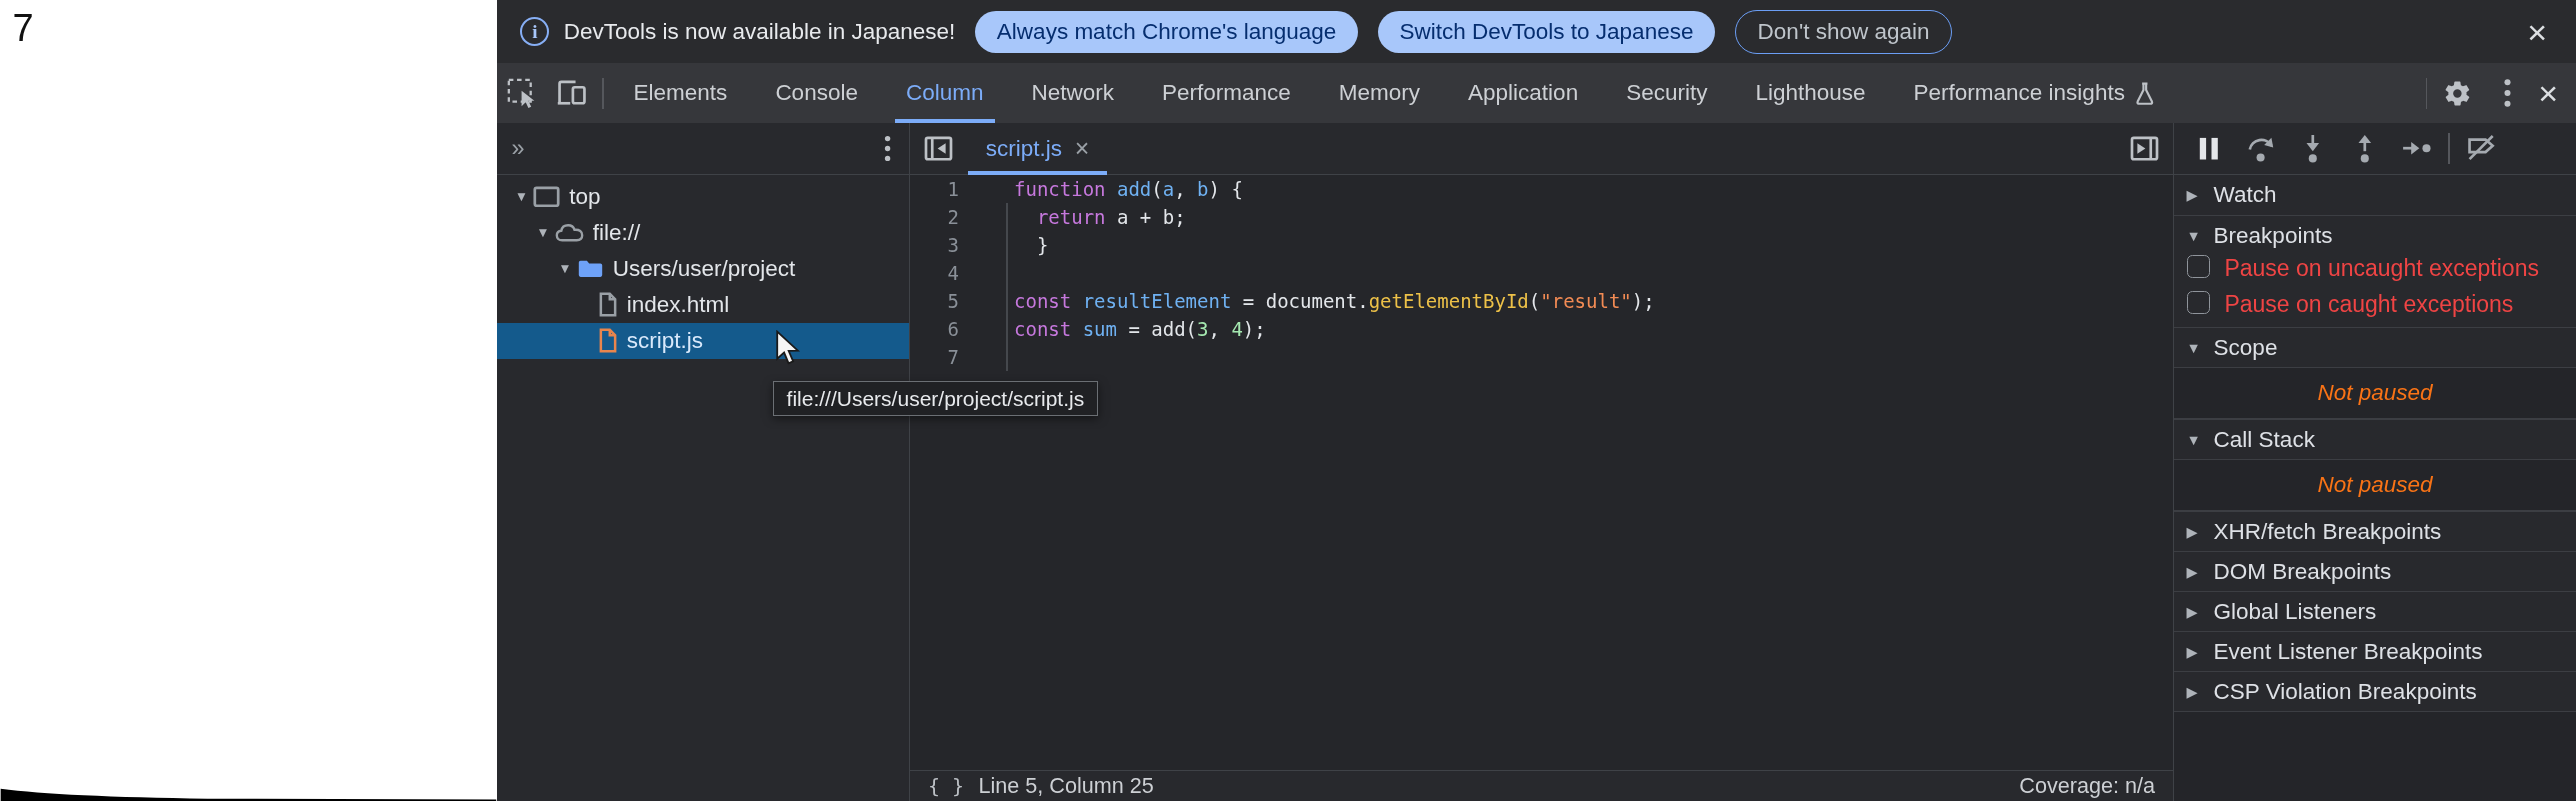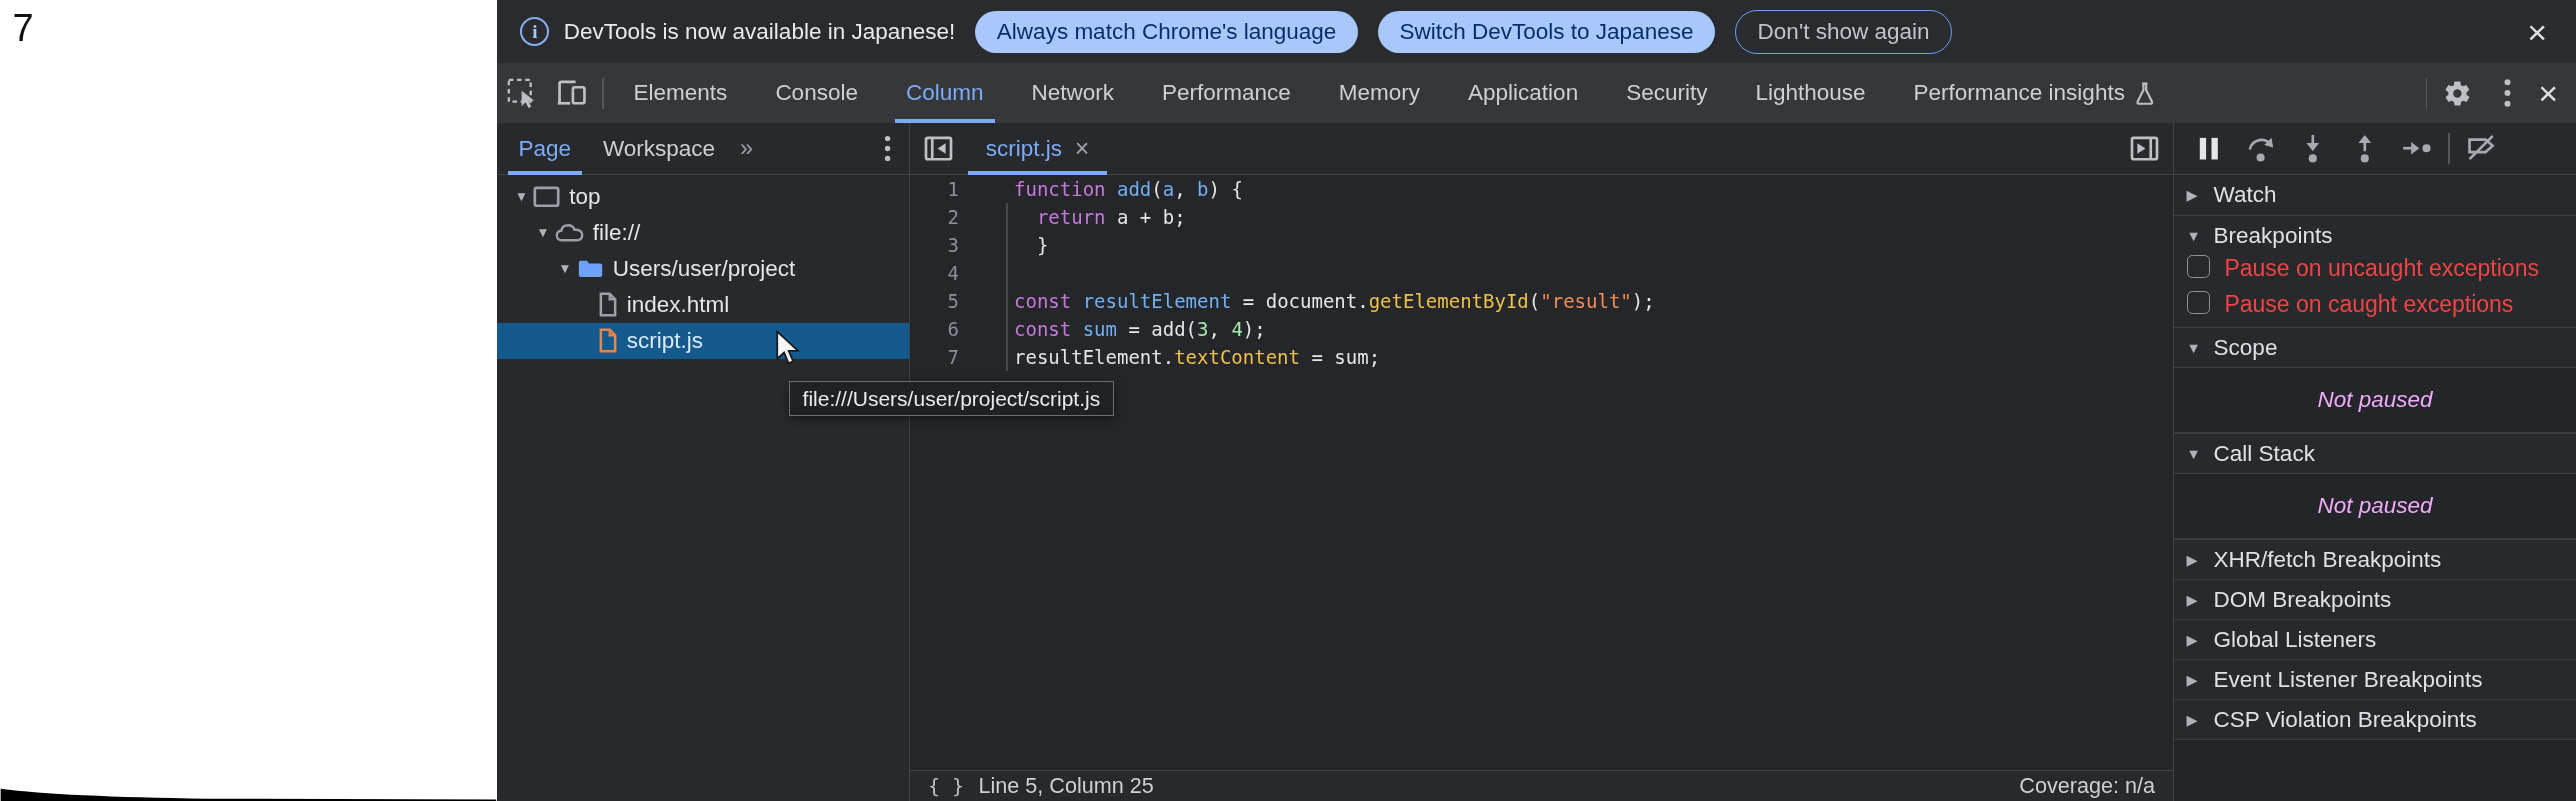--- a/index.html
+++ b/index.html
@@ -50,21 +50,21 @@
   .side-tab.selected::after { content:""; position:absolute; left:5.4px; right:5.4px; bottom:0; height:3.6px; background:var(--accent); }
   #tree-more { color:#9aa0a6; font-size:23.4px; padding:0 9px; letter-spacing:1.8px; }
   #tree-kebab { margin-left:auto; padding:0 12.6px; }
   #tree-body { flex:1; position:relative; padding-top:3.6px; }
   .tree-row { height:36px; display:flex; align-items:center; font-size:22.5px; color:#e3e6ea; white-space:nowrap; }
   .tree-row.selected { background:var(--selection); color:#d9e9fb; }
   .tw { width:20px; font-size:13.5px; color:#aeb3b9; display:inline-block; text-align:center; flex:0 0 auto; }
   .ticon { display:inline-flex; margin:0 9px 0 1.8px; flex:0 0 auto; }
 
   
-  #tree-tooltip { position:absolute; left:292px; top:381px; z-index:40; background:#202124;
+  #tree-tooltip { position:absolute; left:276px; top:381px; z-index:40; background:#202124;
                   border:1.8px solid #6b6f74; color:#e8eaed; font-size:21px; padding:4.5px 12.6px;
                   white-space:nowrap; box-shadow:0 2.7px 9px rgba(0,0,0,.5); }
 
   
   #mouse-cursor { position:absolute; left:277px; top:330px; z-index:50; }
 
   
   #editor { flex:1; display:flex; flex-direction:column; border-right:1.8px solid #3f4247; background:#25262a; min-width:0; }
   #editor-tabs { height:52px; border-bottom:1.8px solid #3f4247; display:flex; align-items:center; flex:0 0 auto; background:#28292d; }
   .ed-panel-btn { padding:0 14.4px; display:flex; align-items:center; }
@@ -95,22 +95,22 @@
   #debugger { width:402px; display:flex; flex-direction:column; background:#28292d; flex:0 0 auto; }
   #dbg-toolbar { height:52px; border-bottom:1.8px solid #3f4247; display:flex; align-items:center; padding:0 9px; flex:0 0 auto; }
   .dbg-tb-icon { width:52px; height:52px; display:flex; align-items:center; justify-content:center; }
   #dbg-rows { flex:1; display:flex; flex-direction:column; }
   .dbg-header { height:40px; display:flex; align-items:center; padding:0 12.6px; font-size:22.5px;
                 color:#dee1e6; border-top:0.9px solid #3c3e43; }
   .dbg-header:first-child { border-top:none; }
   .dbg-arrow { width:27px; font-size:14.4px; color:#aeb3b9; }
   .dbg-check { height:36px; display:flex; align-items:flex-start; padding:0 12.6px; font-size:23px; color:#ef4444; }
   .cb { width:23.4px; height:23.4px; border:1.8px solid #8f949b; border-radius:5.4px; margin-right:14.4px; background:transparent; flex:0 0 auto; }
-  .dbg-note { height:66px; display:flex; align-items:center; justify-content:center; font-size:22.5px;
-              font-style:italic; color:#f0abfc; background:#242529; border-top:0.9px solid #3c3e43; border-bottom:0.9px solid #3c3e43; }
+  .dbg-note { height:52px; display:flex; align-items:center; justify-content:center; font-size:22.5px;
+              font-style:italic; color:#f97316; background:#242529; border-top:0.9px solid #3c3e43; border-bottom:0.9px solid #3c3e43; }
   #dbg-fill { flex:1; background:#242529; border-top:0.9px solid #3c3e43; }
 
   svg { display:block; }
 </style>
 </head>
 <body>
 
 <div id="stage">
 
   <div id="page-num">7</div>
@@ -198,24 +198,20 @@
           </svg>
         </div>
         <div class="x-btn">×</div>
       </div>
     </div>
 
     <div id="content">
 
       <div id="tree-panel">
         <div id="tree-tabs">
-          <div id="side-tabs-host" style="display:flex;height:52px;">
-              <div class="side-tab selected">Page</div>
-              <div class="side-tab">Workspace</div>
-            </div>
           <div id="tree-more">»</div>
           <div id="tree-kebab">
             <svg width="7.2" height="27" viewBox="0 0 8 30">
               <circle cx="4" cy="4" r="3" fill="#bdc1c6"></circle>
                 <circle cx="4" cy="15" r="3" fill="#bdc1c6"></circle>
                 <circle cx="4" cy="26" r="3" fill="#bdc1c6"></circle>
             </svg>
           </div>
         </div>
         <div id="tree-body">
@@ -312,21 +308,20 @@
               <div class="code-row">
                 <div class="ln">5</div>
                 <div class="lc"><span class="tok-k">const</span><span class="tok-t"> </span><span class="tok-d">resultElement</span><span class="tok-t"> = document.</span><span class="tok-p">getElementById</span><span class="tok-t">(</span><span class="tok-s">"result"</span><span class="tok-t">);</span></div>
               </div>
               <div class="code-row">
                 <div class="ln">6</div>
                 <div class="lc"><span class="tok-k">const</span><span class="tok-t"> </span><span class="tok-d">sum</span><span class="tok-t"> = add(</span><span class="tok-n">3</span><span class="tok-t">, </span><span class="tok-n">4</span><span class="tok-t">);</span></div>
               </div>
               <div class="code-row">
                 <div class="ln">7</div>
-                <div class="lc"><span class="tok-t">resultElement.</span><span class="tok-p">textContent</span><span class="tok-t"> = sum;</span></div>
               </div>
             </div>
         </div>
 
         <div id="status-bar">
           <span id="status-braces">{ }</span>
           <span id="status-left">Line 5, Column 25</span>
           <span id="status-right">Coverage: n/a</span>
         </div>
       </div>

